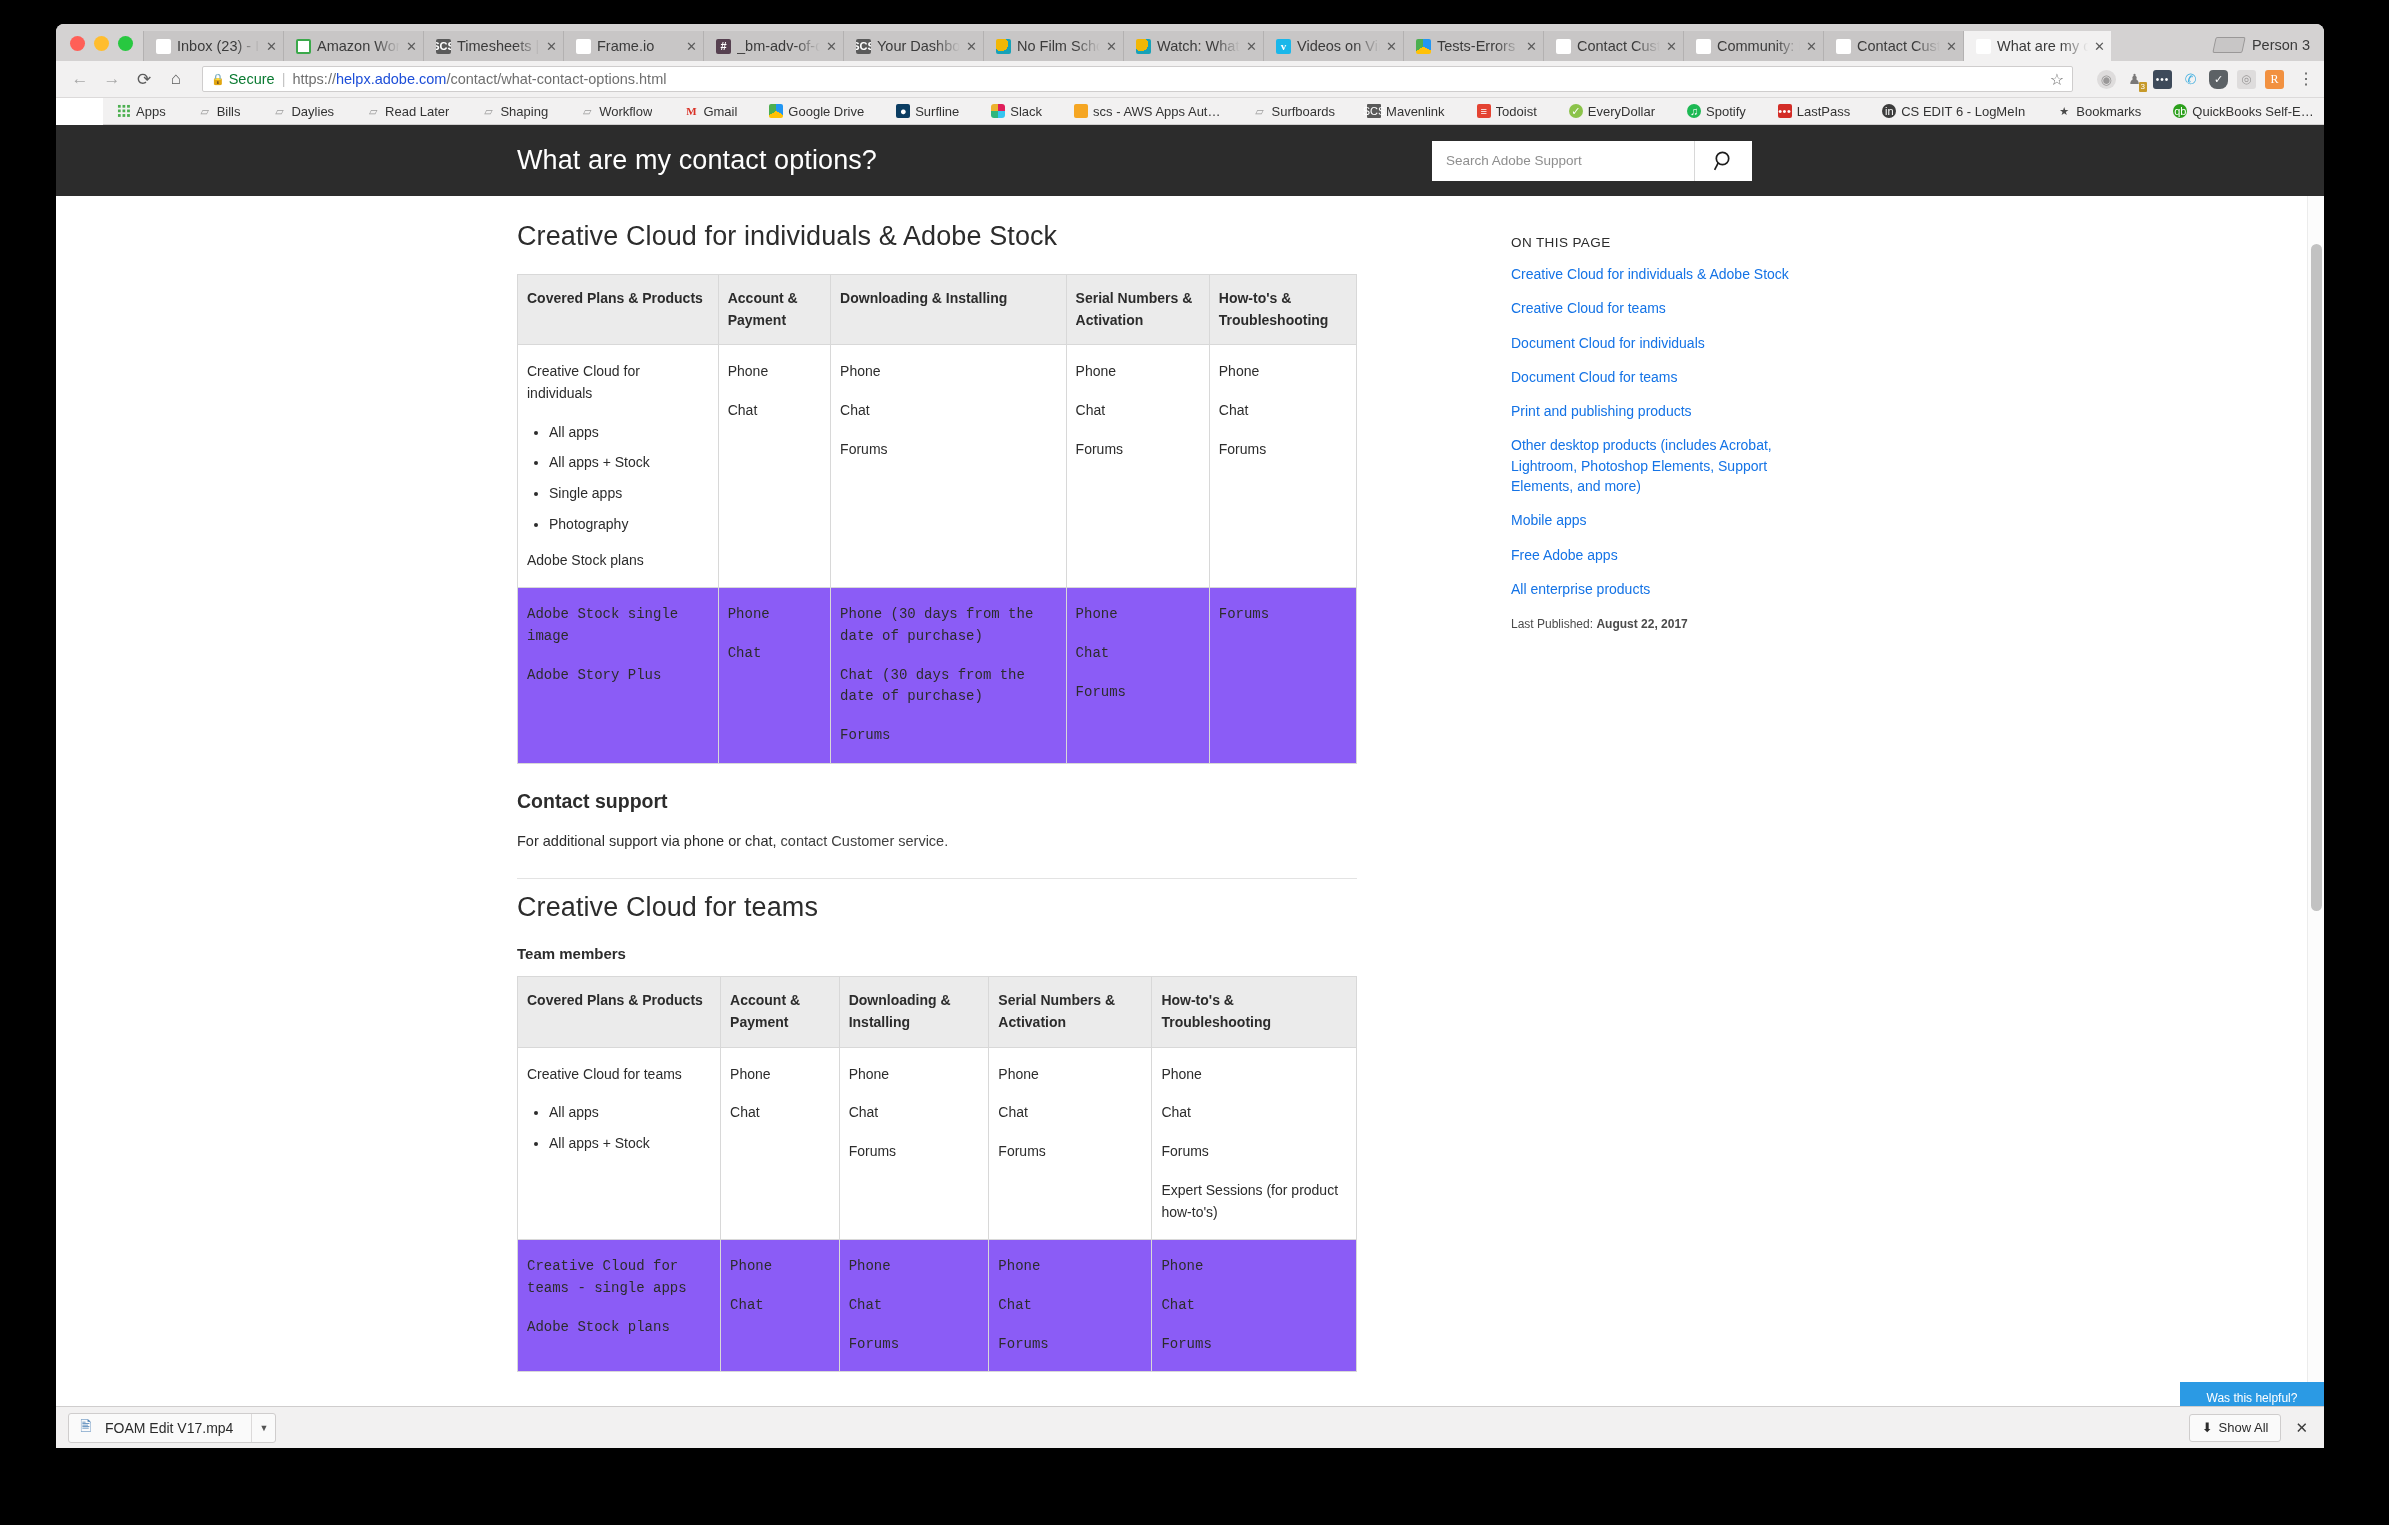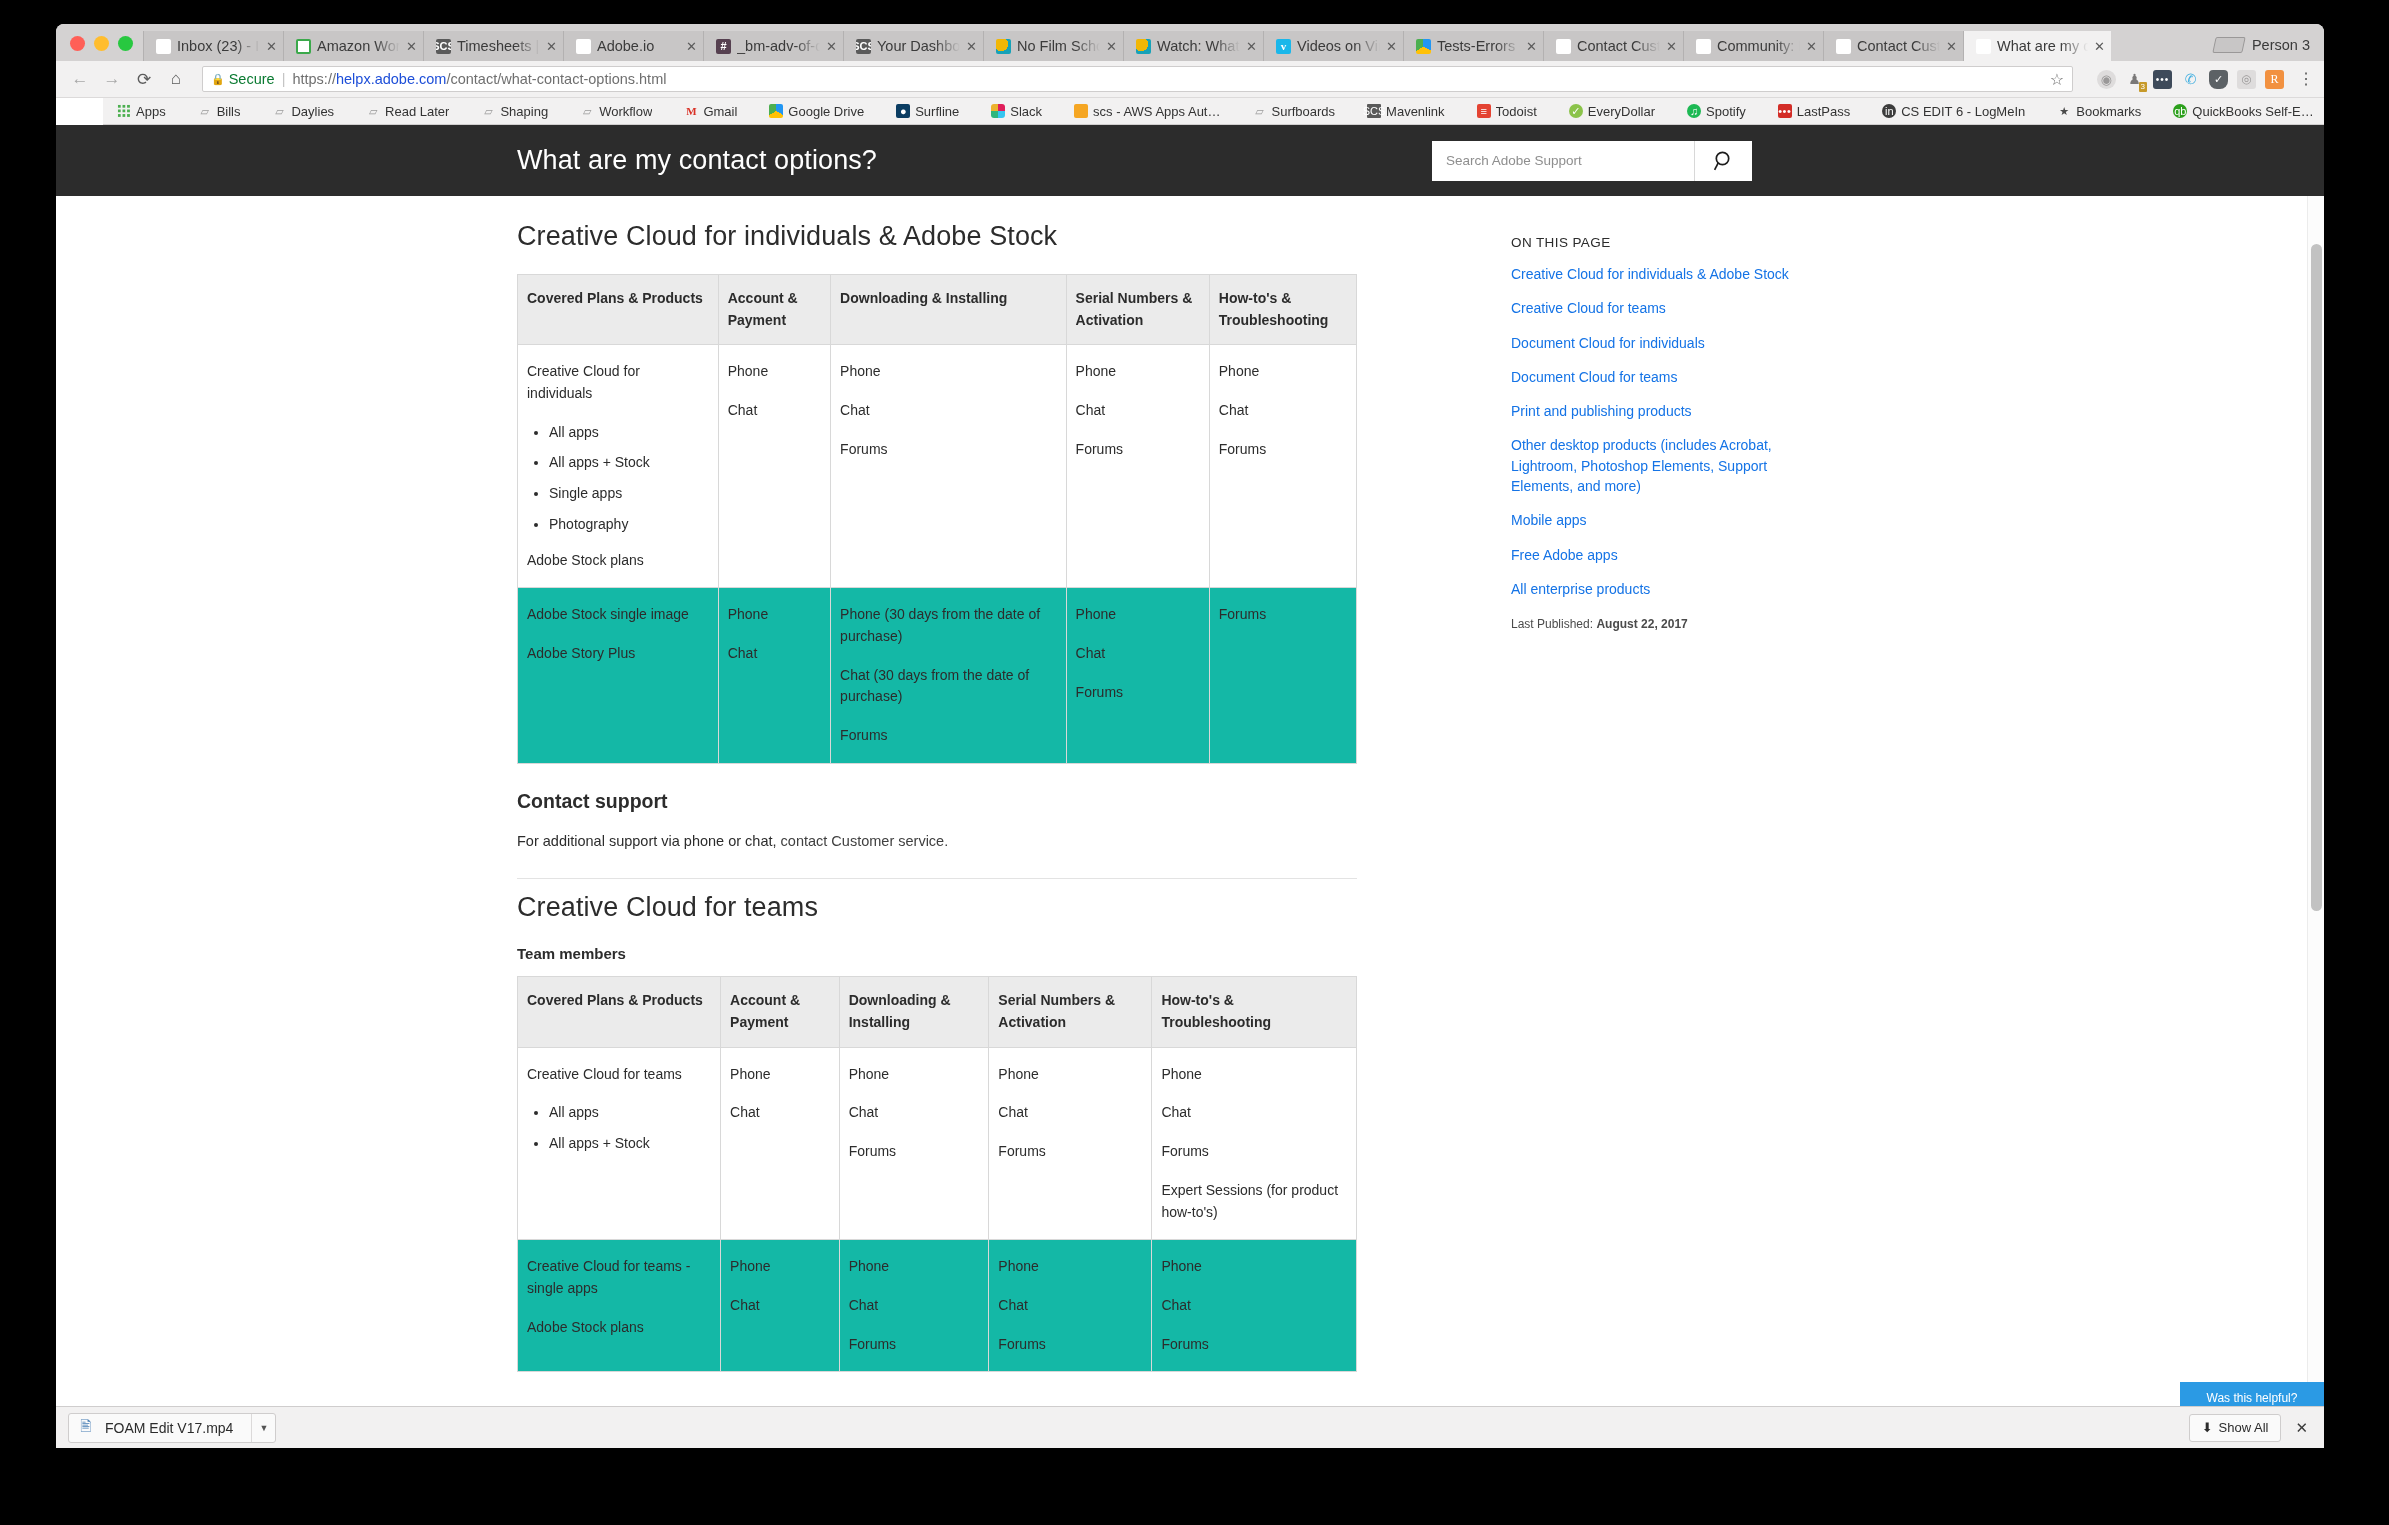--- a/index.html
+++ b/index.html
@@ -277,21 +277,21 @@
     color: #2c2c2c;
     line-height: 1.55;
   }
   table.support th {
     background: #ebebeb;
     text-align: left;
     font-weight: bold;
     padding-top: 13px;
     padding-bottom: 13px;
   }
-  table.support td.alt { background: #14b8a6; }
+  table.support td.alt { background: #8b5cf6; font-family: Liberation Mono, monospace; }
   table.support td p { margin: 0 0 17px 0; }
   table.support td p:last-child { margin-bottom: 0; }
   table.support ul { margin: 12px 0 14px 0; padding-left: 22px; }
   table.support li { margin-bottom: 9px; font-size: 14px; }
 
   hr.sec-div { border: none; border-top: 1px solid #e3e3e3; margin: 26px 0 0 0; width: 840px; }
 
   
   .otp-title {
     font-size: 13.5px; color: #2c2c2c; letter-spacing: .4px;
@@ -399,21 +399,21 @@
             <span class="tlabel">Amazon WorkMail</span>
             <span class="tclose">✕</span>
           </div>
           <div class="tab">
             <span class="favicon fv-sheets">SCS</span>
             <span class="tlabel">Timesheets | Sch</span>
             <span class="tclose">✕</span>
           </div>
           <div class="tab">
             <span class="favicon fv-frame">‖</span>
-            <span class="tlabel">Adobe.io</span>
+            <span class="tlabel">Frame.io</span>
             <span class="tclose">✕</span>
           </div>
           <div class="tab">
             <span class="favicon fv-hash">#</span>
             <span class="tlabel">_bm-adv-of-desi</span>
             <span class="tclose">✕</span>
           </div>
           <div class="tab">
             <span class="favicon fv-sheets">SCS</span>
             <span class="tlabel">Your Dashboard</span>

